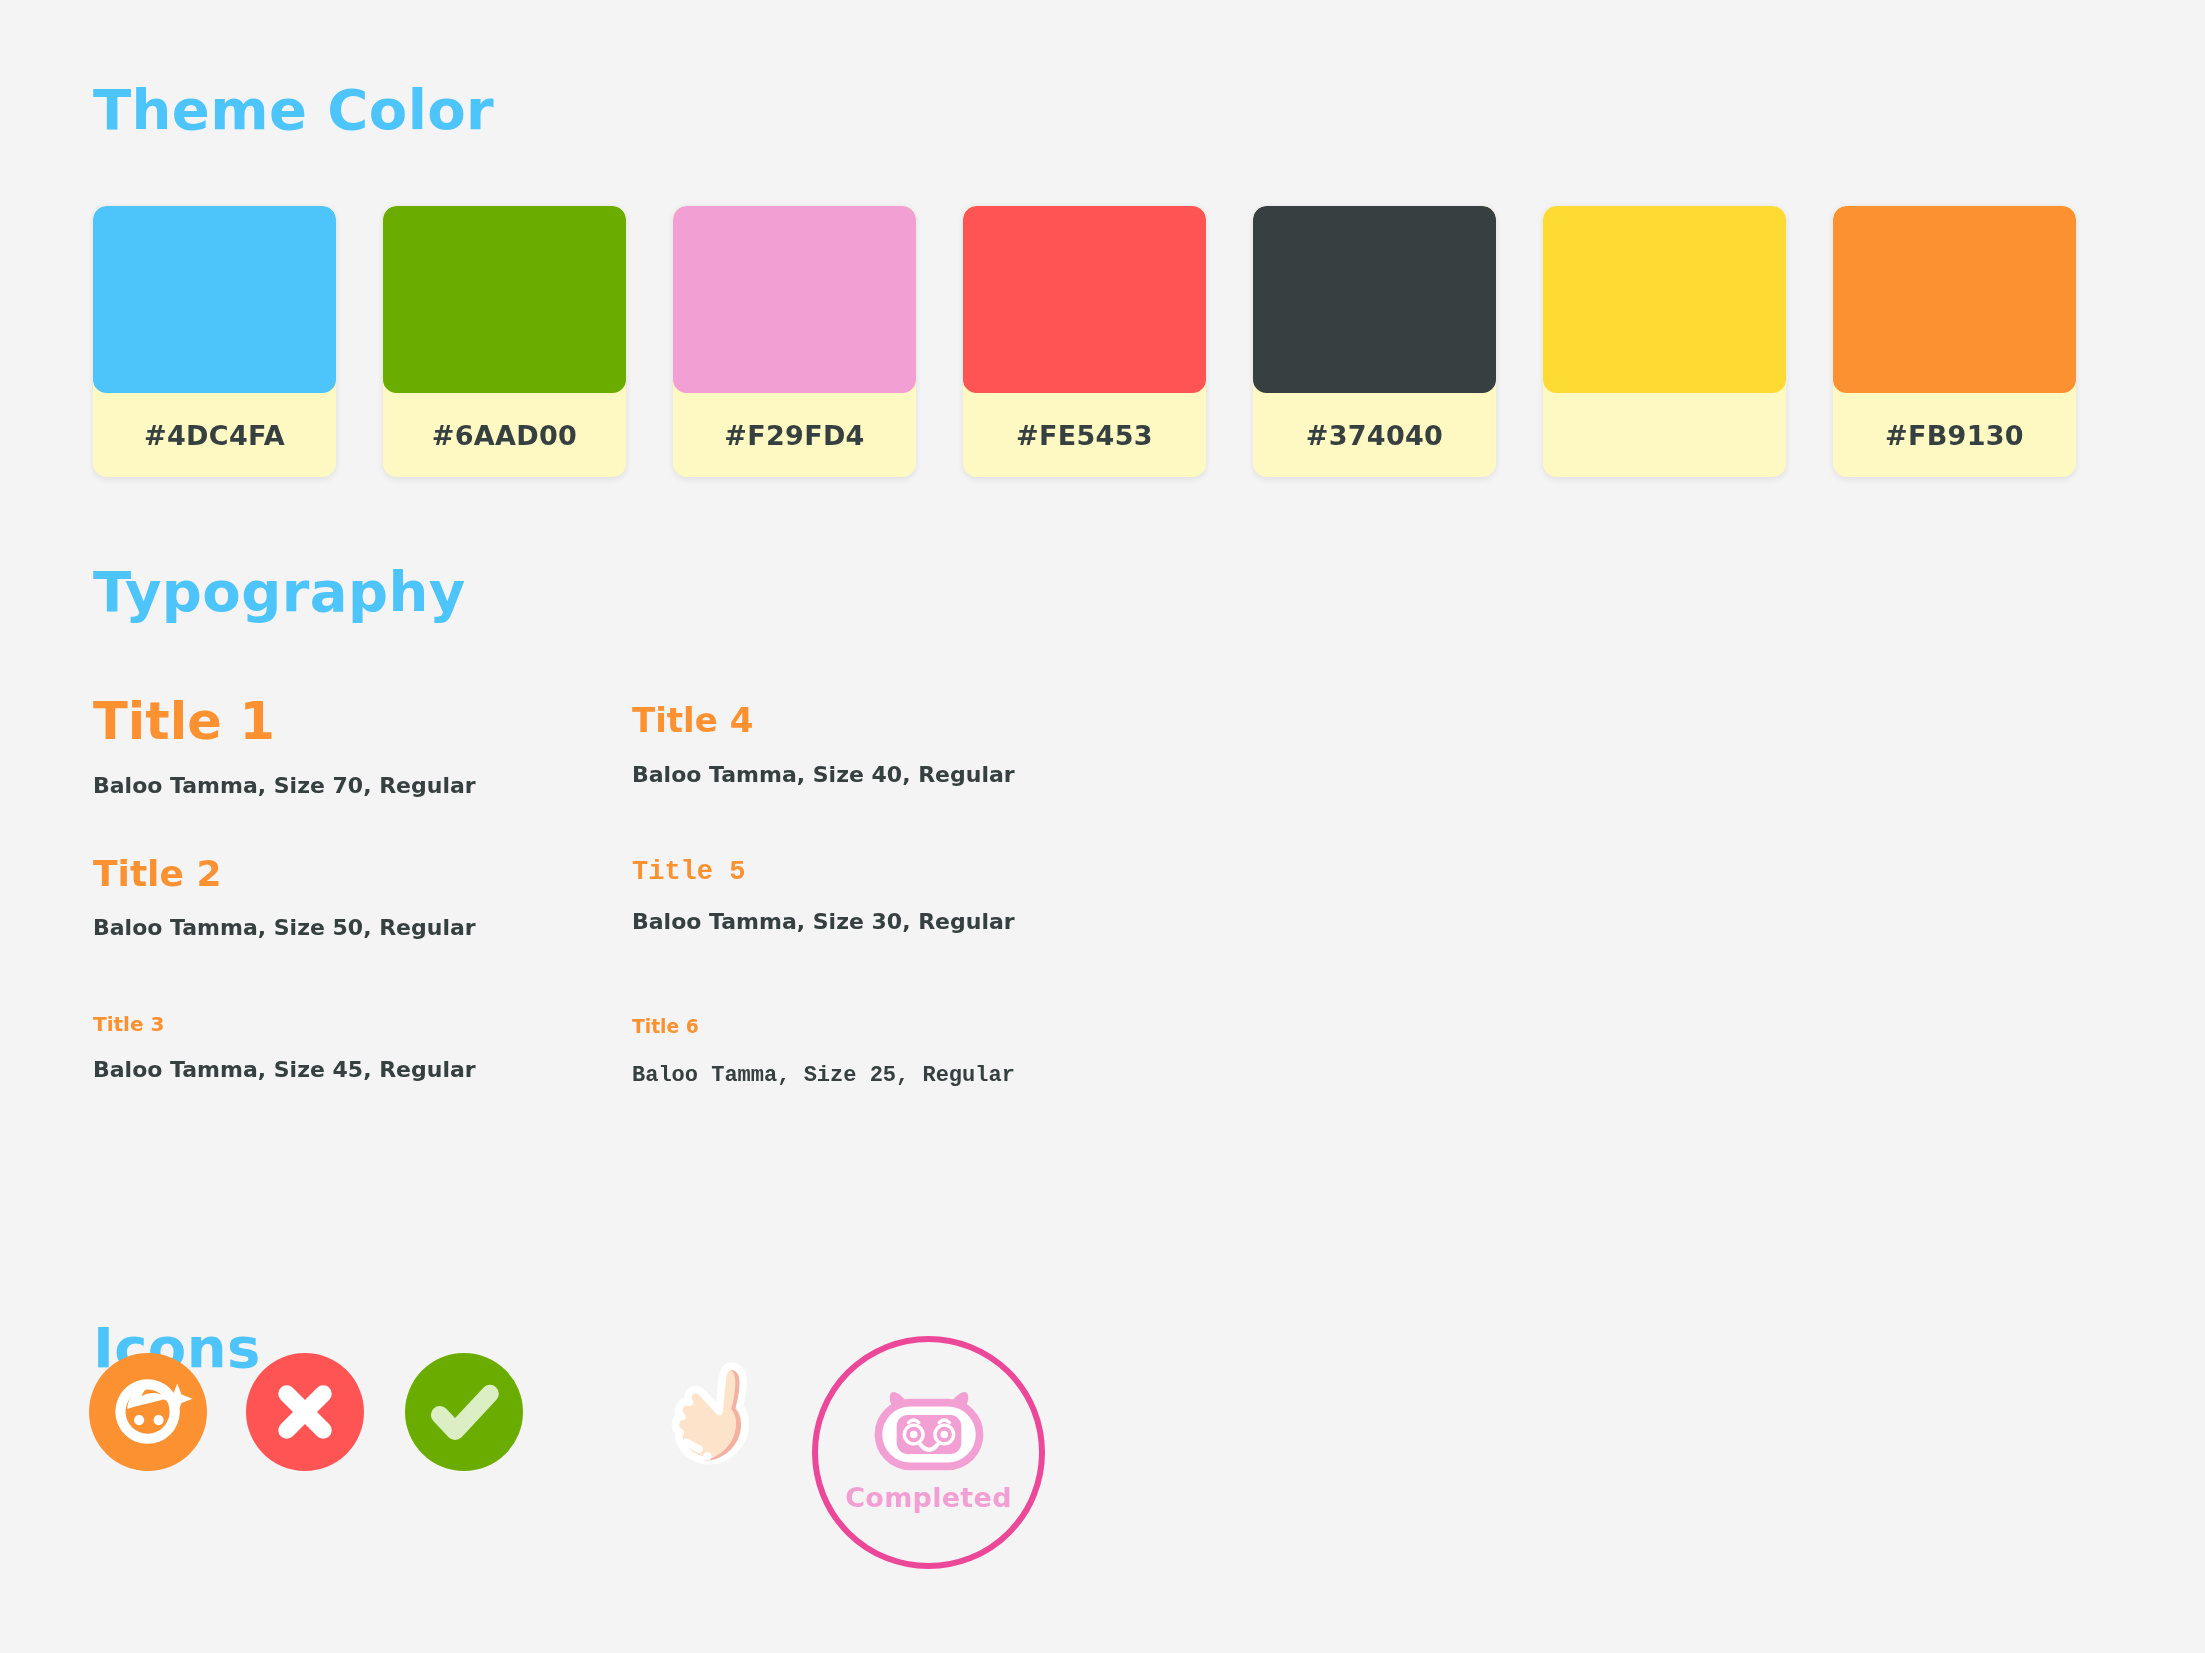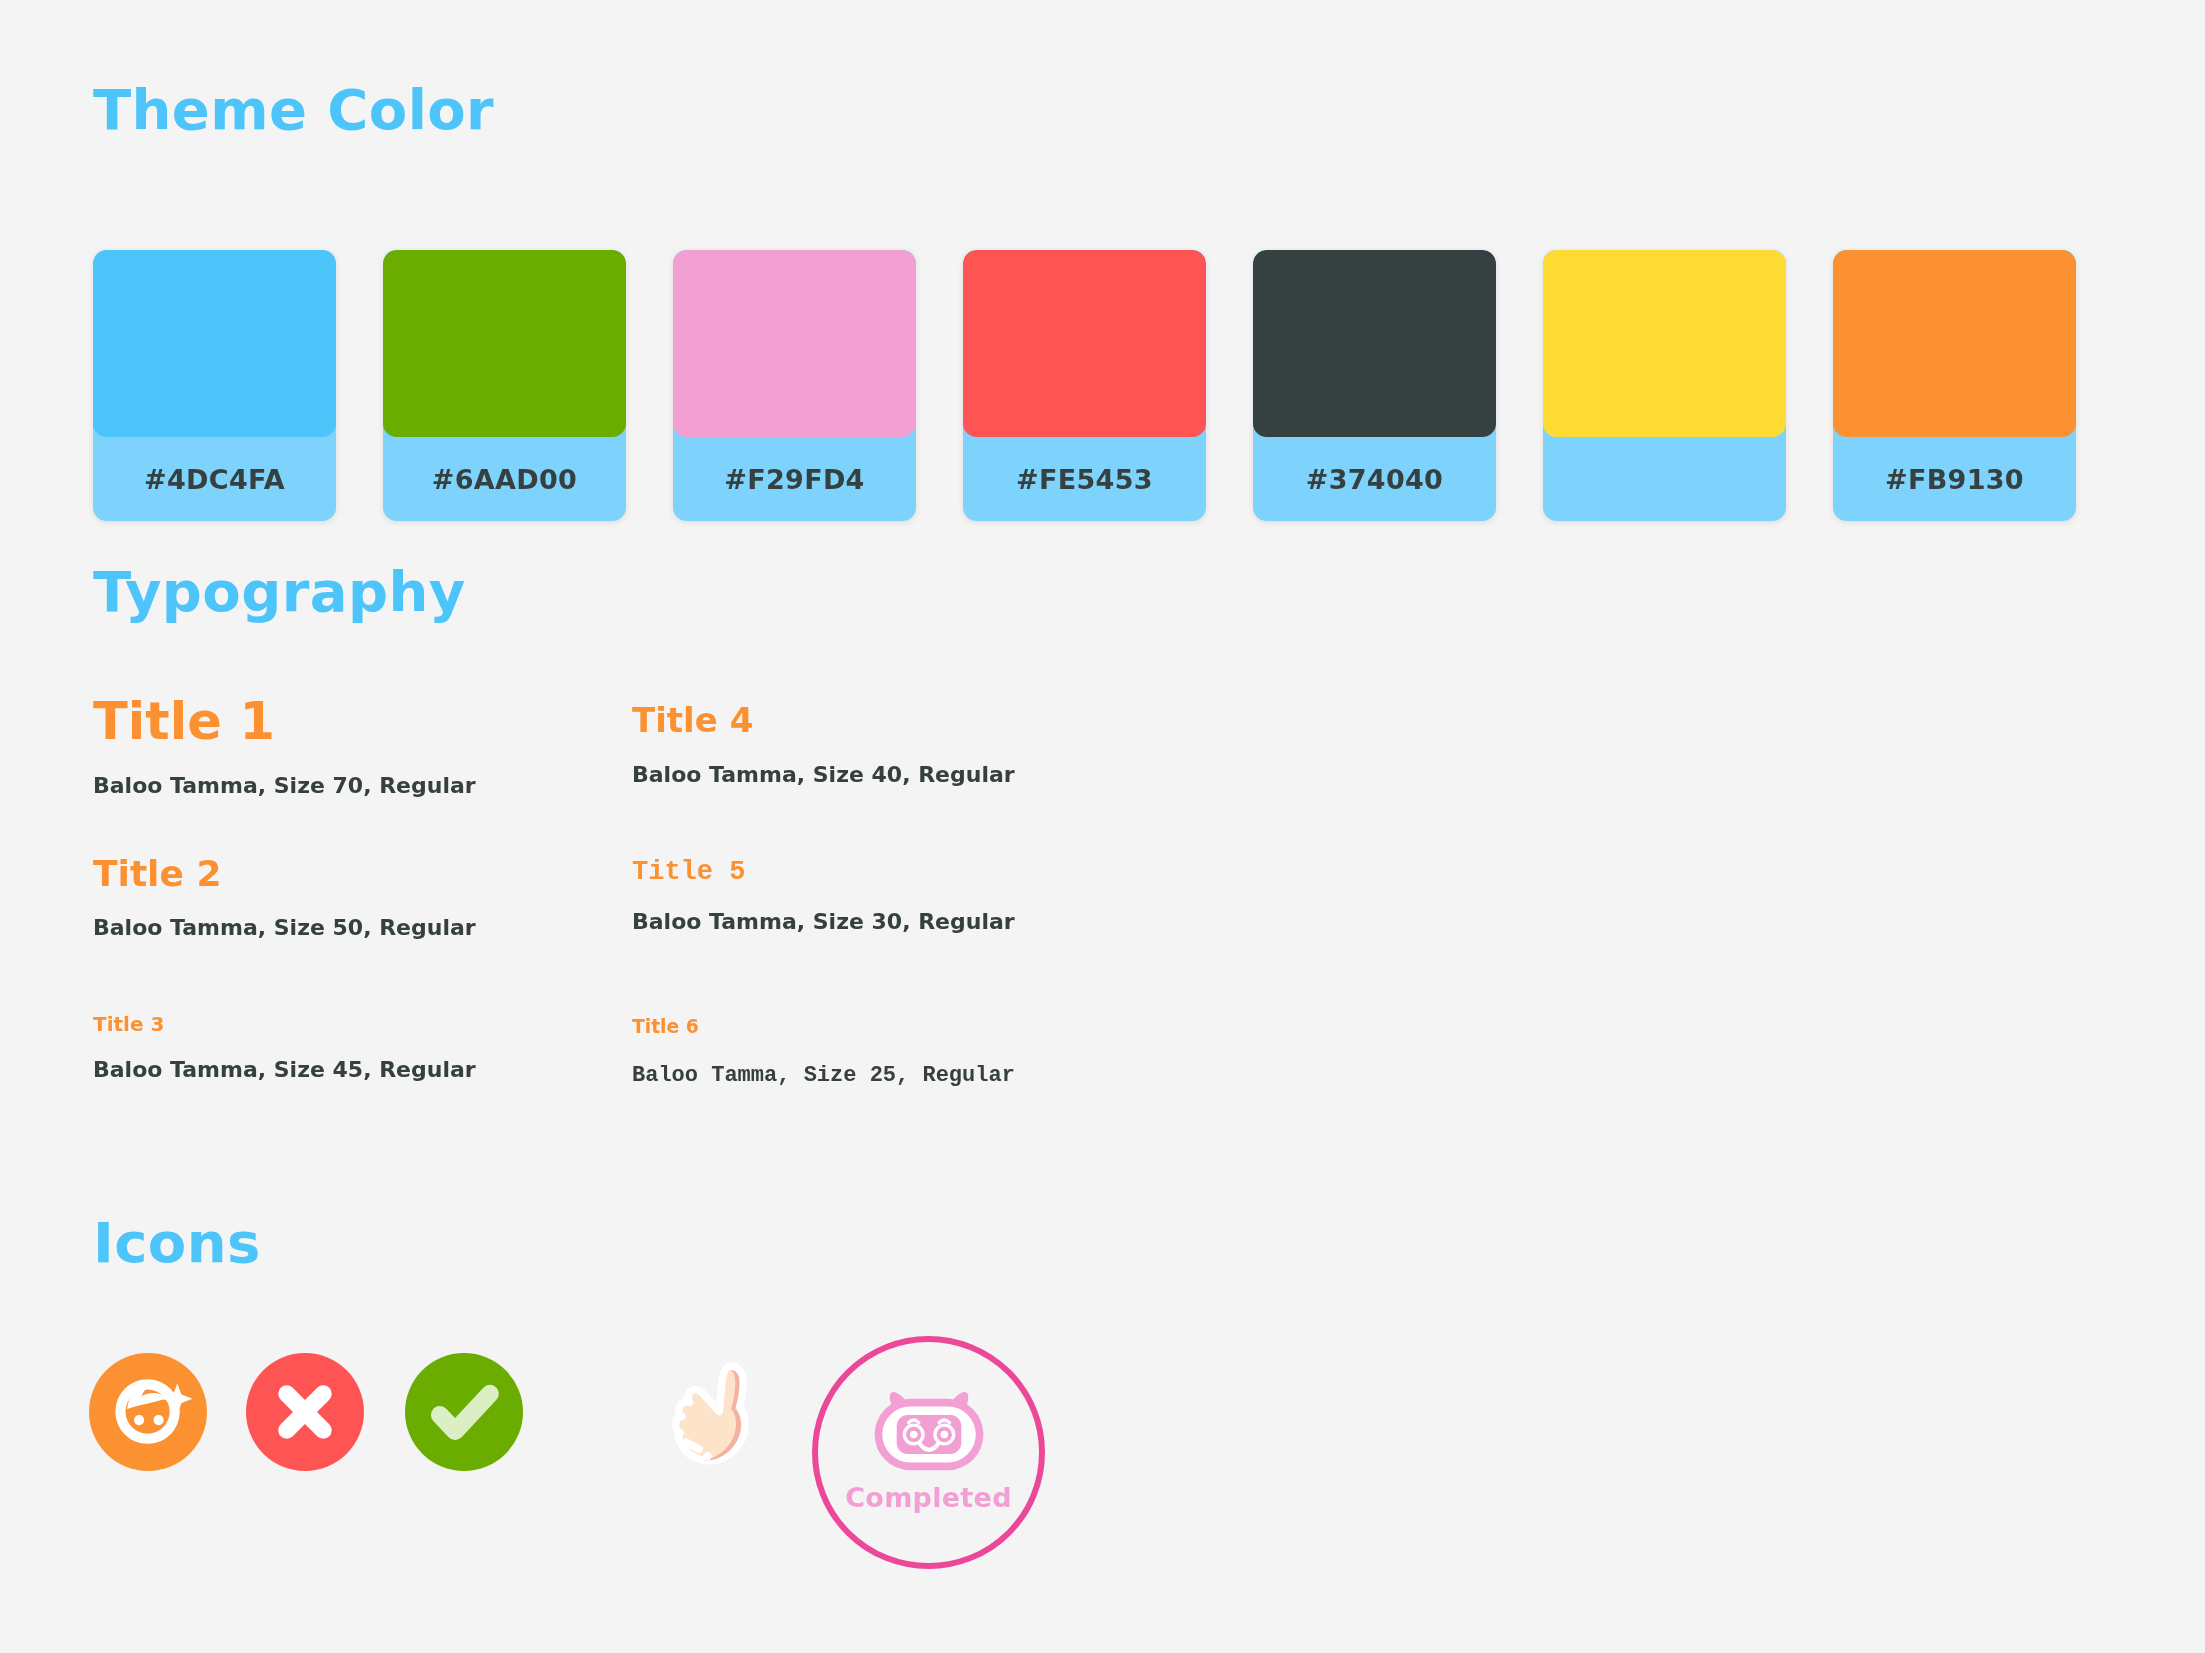--- a/index.html
+++ b/index.html
@@ -26,39 +26,38 @@
     position: absolute;
     color: #4dc4fa;
     font-weight: 700;
     font-size: 56px;
     letter-spacing: 0.4px;
     line-height: 1;
     white-space: nowrap;
   }
   #heading-theme-color { left: 93px; top: 82px; }
   #heading-typography  { left: 93px; top: 564px; }
-  #heading-icons       { left: 93px; top: 1215px; }
+  #heading-icons       { left: 93px; top: 1320px; }
 
   
   #swatch-row {
     position: absolute;
     left: 93px;
     top: 206px;
     display: flex;
     gap: 47px;
   }
   .swatch-card {
     width: 243px;
     height: 271px;
-    background: #7dd3fc;
+    background: #fef9c3;
     border-radius: 13.6px;
     box-shadow: 0 1.7px 6px rgba(0,0,0,0.09);
     position: relative;
     overflow: hidden;
-    margin-top: 44px;
   }
   .swatch-color {
     position: absolute;
     left: 0;
     top: 0;
     width: 100%;
     height: 187px;
     border-radius: 13.6px;
   }
   .swatch-label {

